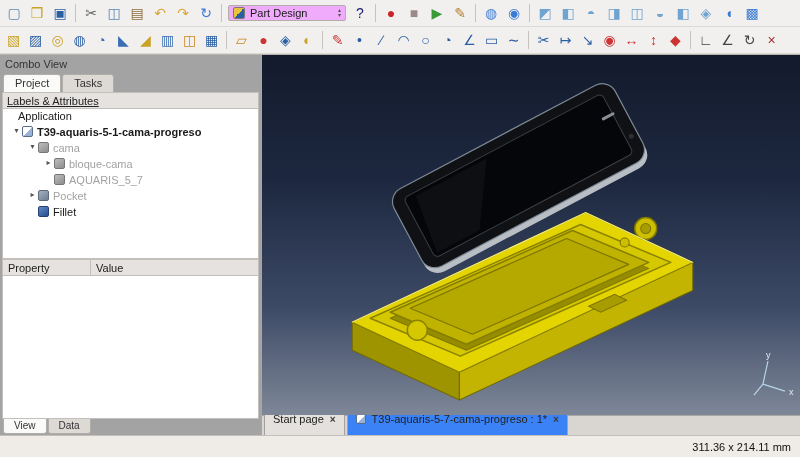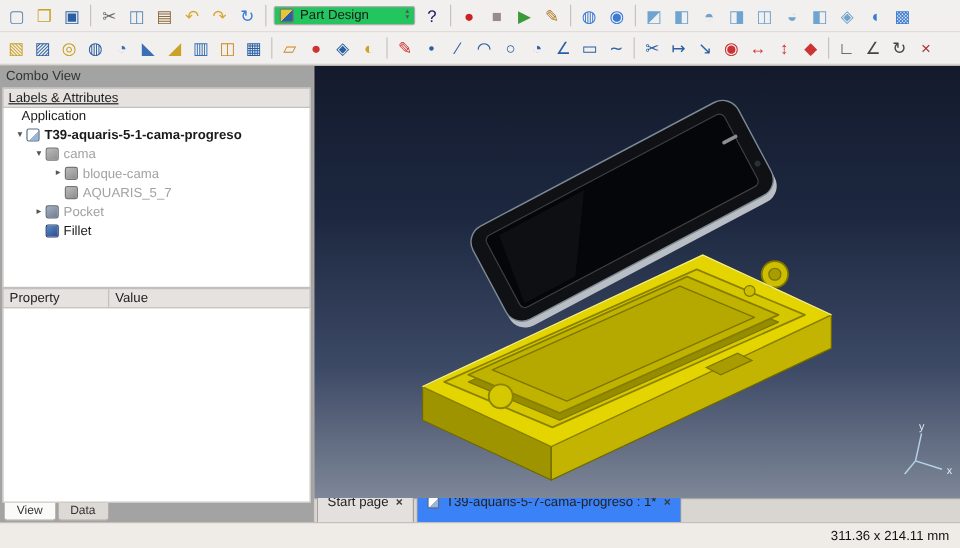--- a/index.html
+++ b/index.html
@@ -6,21 +6,21 @@
   html,body { width:800px; height:457px; overflow:hidden; }
   body { font-family:"Liberation Sans", sans-serif; font-size:12px; background:#efebe7; color:#1a1a1a; }
   .app { width:800px; height:457px; display:flex; flex-direction:column; }
 
   
   .toolbar { height:27px; background:#f2f0ee; display:flex; align-items:center; padding:0 3px; gap:1px; border-bottom:1px solid #dcd8d4; }
   .tb-group { display:flex; align-items:center; gap:1px; }
   .tbi { width:22px; height:22px; display:flex; align-items:center; justify-content:center; font-size:14px; border-radius:3px; cursor:default; }
   .toolbar-2 .tbi { width:21px; }
   .tb-sep { width:1px; height:18px; background:#c6c2be; margin:0 3px; }
-  .wb-combo { height:16px; min-width:118px; background:#22c55e; border:1px solid #b1ada9; border-radius:2px; display:flex; align-items:center; gap:5px; padding:0 4px; font-size:11px; margin:0 2px; }
+  .wb-combo { height:16px; min-width:118px; background:#f0abfc; border:1px solid #b1ada9; border-radius:2px; display:flex; align-items:center; gap:5px; padding:0 4px; font-size:11px; margin:0 2px; }
   .wb-icon { width:12px; height:12px; border-radius:2px; background:linear-gradient(135deg,#e8c43a 50%,#2b5fa3 50%); border:1px solid #7a7672; }
   .wb-label { flex:1; }
   .wb-spin { display:flex; flex-direction:column; line-height:5px; font-size:6px; color:#555; }
 
   
   .main { flex:1; display:flex; min-height:0; border-top:1px solid #b9b5b1; }
 
   
   .left-panel { width:262px; background:#a3a3a3; border-right:1px solid #aba7a3; display:flex; flex-direction:column; }
   .panel-title { height:18px; display:flex; align-items:center; justify-content:space-between; padding:0 5px; font-size:11px; color:#333; }
@@ -315,20 +315,25 @@
 
     <div class="left-panel">
       <div class="panel-title">
         <span>Combo View</span>
         <span class="pt-icons">
 
         <span></span>
             <span></span>
           </span>
       </div>
+      <div class="cv-tabs">
+
+      <span class="cv-tab active"><span>Project</span></span>
+          <span class="cv-tab"><span>Tasks</span></span>
+        </div>
       <div class="labels-header">
         <span>Labels &amp; Attributes</span>
       </div>
       <div class="tree-box">
 
       <div class="tree-row lvl0">
           <span class="tree-arrow"></span>
 
           <span class="tree-label">Application</span>
         </div>

